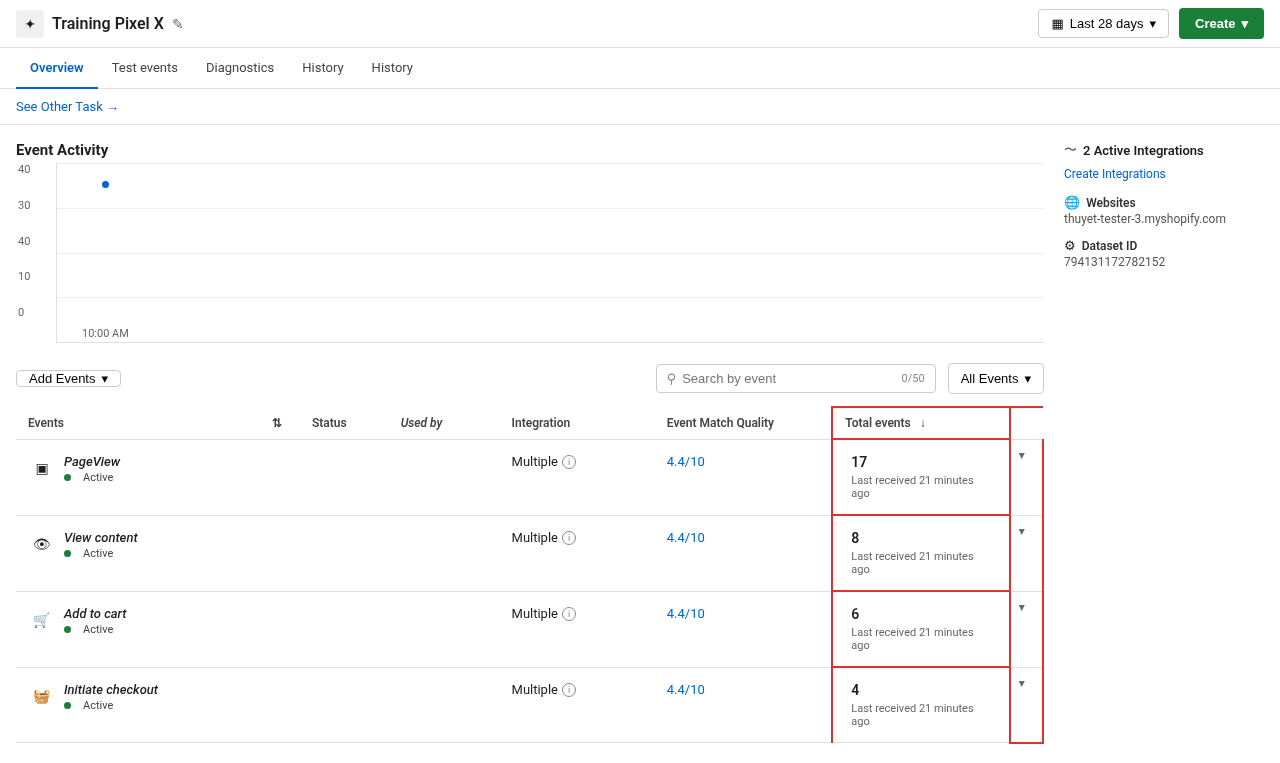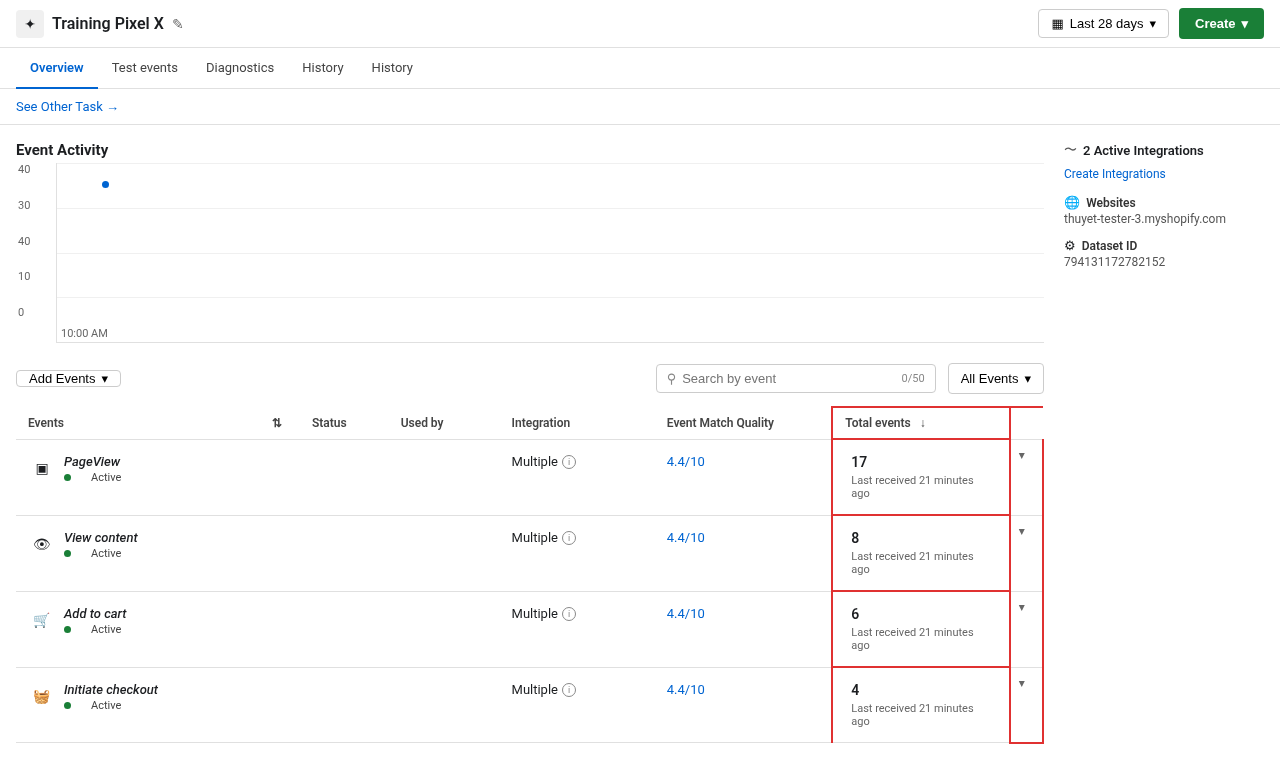--- a/index.html
+++ b/index.html
@@ -84,21 +84,21 @@
     .events-table th {
       text-align: left; padding: 8px 12px; font-size: 12px; font-weight: 600;
       color: #444; border-bottom: 1px solid #e0e0e0; background: #fff;
     }
     .events-table td { padding: 0; border-bottom: 1px solid #e0e0e0; vertical-align: top; }
 
     .event-row-inner { display: flex; align-items: flex-start; padding: 14px 12px; gap: 8px; }
     .event-icon-wrap { width: 28px; height: 28px; display: flex; align-items: center; justify-content: center; font-size: 14px; flex-shrink: 0; }
     .event-info { flex: 1; }
     .event-name { font-size: 13px; font-weight: 500; font-style: italic; }
-    .event-status { display: flex; align-items: center; gap: 20px; font-size: 11px; color: #444; margin-top: 2px; }
+    .event-status { display: flex; align-items: center; gap: 12px; font-size: 11px; color: #444; margin-top: 2px; }
     .status-dot { width: 7px; height: 7px; border-radius: 50%; background: #1a7f37; flex-shrink: 0; }
 
     .td-status { width: 80px; }
     .td-usedby { width: 100px; }
     .td-integration { width: 140px; }
     .td-match { width: 160px; }
     .td-total { width: 160px; border: 2px solid #e03131; }
 
     .match-link { color: #0064d1; text-decoration: none; font-size: 13px; }
     .integration-text { font-size: 13px; display: flex; align-items: flex-end; gap: 4px; }
@@ -175,21 +175,21 @@
           </div>
           <div class="chart-container">
 
             <div class="grid-line" style="top:0%;"></div>
             <div class="grid-line" style="top:25%;"></div>
             <div class="grid-line" style="top:50%;"></div>
             <div class="grid-line" style="top:75%;"></div>
 
             <div style="position:absolute;width:7px;height:7px;background:#0064d1;border-radius:50%;left:45px;top:18px;"></div>
 
-            <div style="position:absolute;bottom:2px;left:4px;font-size:11px;color:#666;">10:00 AM</div>
+            <div style="position:absolute;bottom:2px;left:25px;font-size:11px;color:#666;">10:00 AM</div>
           </div>
         </div>
       </div>
 
       <div class="bottom-section">
 
         <div class="toolbar">
           <button class="add-events-btn">
             <span>Add Events</span>
             <span>▾</span>
@@ -209,21 +209,21 @@
         <table class="events-table">
           <thead>
             <tr>
               <th style="width:220px;">
                 <span>Events</span>
               </th>
               <th style="width:36px;">
                 <span style="font-size:12px;">⇅</span>
               </th>
               <th style="width:80px;">Status</th>
-              <th style="width:100px;">Used by</th>
+              <th style="width:100px;font-style:italic;">Used by</th>
               <th style="width:140px;">Integration</th>
               <th style="width:160px;">Event Match Quality</th>
               <th style="width:160px;border:2px solid #e03131;border-bottom:none;">
                 <span>Total events</span>
                 <span style="margin-left:6px;">↓</span>
               </th>
               <th style="width:30px;border-top:2px solid #e03131;"></th>
             </tr>
           </thead>
           <tbody>

